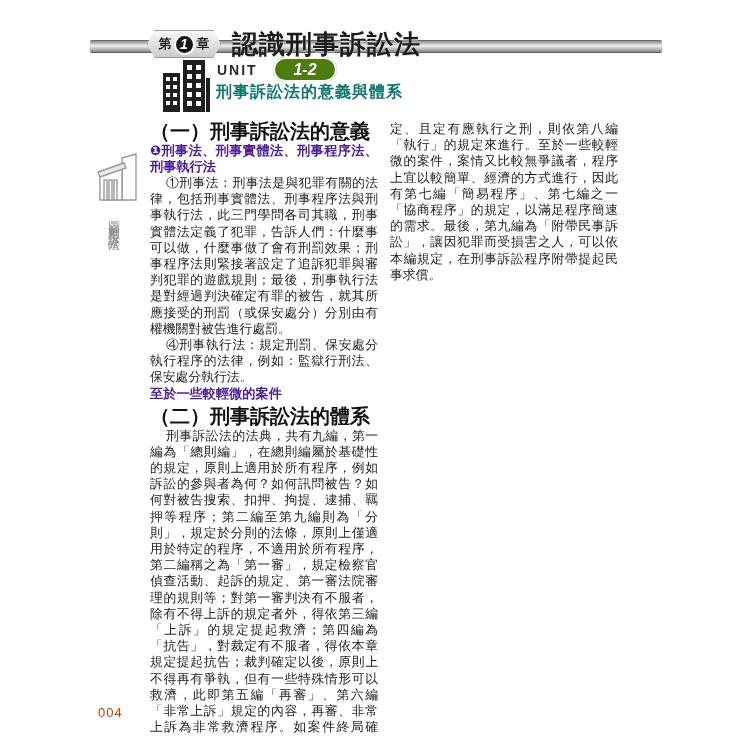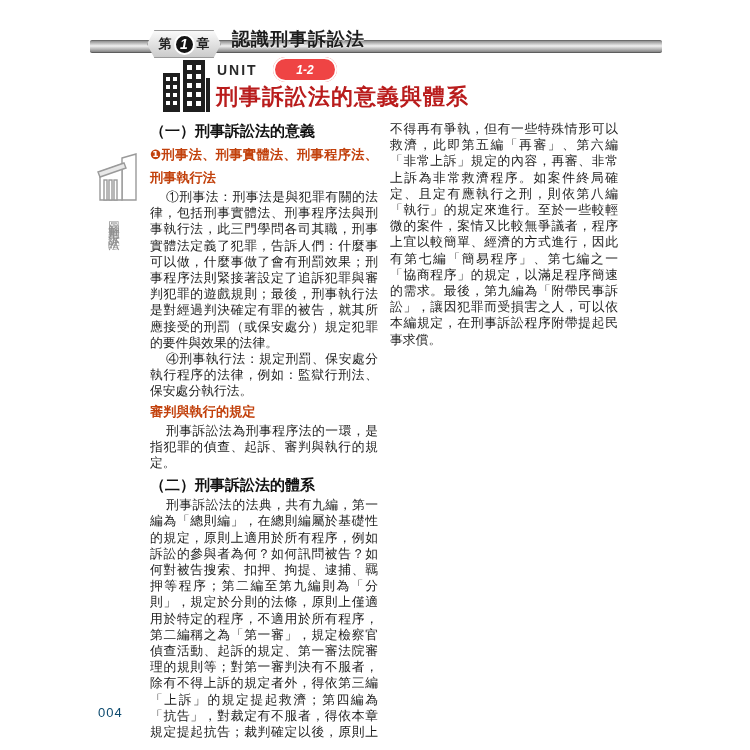--- a/index.html
+++ b/index.html
@@ -25,72 +25,72 @@
     box-shadow:0 0 0 1px #9a9a9a inset;
   }
   .chapter-num{
     display:inline-flex;width:21px;height:21px;border-radius:50%;
     background:#141414;color:#fff;align-items:center;justify-content:center;
     font-size:14px;font-style:italic;border:2px solid #fff;box-sizing:border-box;
   }
   .chapter-title{
     position:absolute;left:232px;top:27px;
     font-family:"Liberation Sans","DejaVu Sans",sans-serif;
-    font-weight:bold;font-size:18px;color:#1c1c1c;letter-spacing:1px;
+    font-weight:bold;font-size:26px;color:#1c1c1c;letter-spacing:1px;
     text-shadow:0 1px 0 #eee;
   }
   
   .unit-icon{position:absolute;left:162px;top:58px;width:48px;height:54px;}
   .unit-word{
     position:absolute;left:217px;top:62px;
     font-family:"Liberation Sans","DejaVu Sans",sans-serif;
     font-weight:bold;font-size:14px;letter-spacing:2px;color:#2a2a2a;
   }
   .unit-pill{
     position:absolute;left:273px;top:57px;width:64px;height:25px;
-    background:#ef4444;border-radius:13px;color:#fff;
+    background:#4d7c0f;border-radius:13px;color:#fff;
     font-family:"Liberation Sans","DejaVu Sans",sans-serif;
-    font-weight:bold;font-style:italic;font-size:12px;
+    font-weight:bold;font-style:italic;font-size:16px;
     display:flex;align-items:center;justify-content:center;
     box-shadow:0 0 0 2px #fff inset;
   }
   .unit-title{
     position:absolute;left:216px;top:82px;
     font-family:"Liberation Sans","DejaVu Sans",sans-serif;
-    font-weight:bold;font-size:22px;color:#b91c1c;letter-spacing:1px;
+    font-weight:bold;font-size:16px;color:#0f766e;letter-spacing:1px;
   }
   
   .side-illustration{position:absolute;left:96px;top:150px;width:44px;height:56px;}
   .side-book-title{
     position:absolute;left:106px;top:212px;height:130px;
     writing-mode:vertical-rl;text-orientation:upright;
     font-family:"Liberation Sans","DejaVu Sans",sans-serif;
     font-size:11.5px;color:#8d8d8d;letter-spacing:3px;
   }
   .page-number{
     position:absolute;left:98px;top:705px;
     font-family:"Liberation Sans","DejaVu Sans",sans-serif;
-    font-size:13px;color:#0c4a6e;letter-spacing:1px;
+    font-size:13px;color:#c2410c;letter-spacing:1px;
   }
   
   .body-columns{
     position:absolute;left:150px;top:121px;width:468px;height:624px;
     column-count:2;column-gap:12px;column-fill:auto;
     font-size:12.8px;line-height:16.2px;text-align:justify;
     color:#1d1d1d;
   }
   .h-section{
     font-family:"Liberation Sans","DejaVu Sans",sans-serif;
-    font-weight:bold;font-size:15px;line-height:20px;margin:0 0 2px 0;
+    font-weight:bold;font-size:20px;line-height:20px;margin:0 0 2px 0;
     color:#111;
   }
   .h-sub{
     font-family:"Liberation Sans","DejaVu Sans",sans-serif;
-    font-weight:bold;font-size:13.2px;line-height:23px;margin:0;
-    color:#c2410c;
+    font-weight:bold;font-size:13.2px;line-height:16px;margin:0;
+    color:#4c1d95;
   }
   .para{margin:0;text-indent:1.25em;}
   .gap-top{margin-top:4px;}
 </style>
 </head>
 <body>
 
 <div class="chapter-bar"></div>
 <div class="chapter-badge">
   <span>第</span>
@@ -136,21 +136,20 @@
     <rect x="8" y="30" width="3" height="20"></rect>
     <rect x="13" y="30" width="3" height="20"></rect>
     <rect x="18" y="30" width="3" height="20"></rect>
   </g>
 </svg>
 <div class="side-book-title">圖解刑事訴訟法</div>
 
 <div class="body-columns">
   <h2 class="h-section">（一）刑事訴訟法的意義</h2>
   <h3 class="h-sub">❶刑事法、刑事實體法、刑事程序法、刑事執行法</h3>
-  <p class="para">①刑事法：刑事法是與犯罪有關的法律，包括刑事實體法、刑事程序法與刑事執行法，此三門學問各司其職，刑事實體法定義了犯罪，告訴人們：什麼事可以做，什麼事做了會有刑罰效果；刑事程序法則緊接著設定了追訴犯罪與審判犯罪的遊戲規則；最後，刑事執行法是對經過判決確定有罪的被告，就其所應接受的刑罰（或保安處分）規定犯罪的要件與效果的法律。</p>
+  <p class="para">①刑事法：刑事法是與犯罪有關的法律，包括刑事實體法、刑事程序法與刑事執行法，此三門學問各司其職，刑事實體法定義了犯罪，告訴人們：什麼事可以做，什麼事做了會有刑罰效果；刑事程序法則緊接著設定了追訴犯罪與審判犯罪的遊戲規則；最後，刑事執行法是對經過判決確定有罪的被告，就其所應接受的刑罰（或保安處分）分別由有權機關對被告進行處罰。</p>
   <p class="para">④刑事執行法：規定刑罰、保安處分執行程序的法律，例如：監獄行刑法、保安處分執行法。</p>
-  <h3 class="h-sub">審判與執行的規定</h3>
-  <p class="para">刑事訴訟法為刑事程序法的一環，是指犯罪的偵查、起訴、審判與執行的規定。</p>
+  <h3 class="h-sub">至於一些較輕微的案件</h3>
   <h2 class="h-section gap-top">（二）刑事訴訟法的體系</h2>
   <p class="para">刑事訴訟法的法典，共有九編，第一編為「總則編」，在總則編屬於基礎性的規定，原則上適用於所有程序，例如訴訟的參與者為何？如何訊問被告？如何對被告搜索、扣押、拘提、逮捕、羈押等程序；第二編至第九編則為「分則」，規定於分則的法條，原則上僅適用於特定的程序，不適用於所有程序，第二編稱之為「第一審」，規定檢察官偵查活動、起訴的規定、第一審法院審理的規則等；對第一審判決有不服者，除有不得上訴的規定者外，得依第三編「上訴」的規定提起救濟；第四編為「抗告」，對裁定有不服者，得依本章規定提起抗告；裁判確定以後，原則上不得再有爭執，但有一些特殊情形可以救濟，此即第五編「再審」、第六編「非常上訴」規定的內容，再審、非常上訴為非常救濟程序。如案件終局確定、且定有應執行之刑，則依第八編「執行」的規定來進行。至於一些較輕微的案件，案情又比較無爭議者，程序上宜以較簡單、經濟的方式進行，因此有第七編「簡易程序」、第七編之一「協商程序」的規定，以滿足程序簡速的需求。最後，第九編為「附帶民事訴訟」，讓因犯罪而受損害之人，可以依本編規定，在刑事訴訟程序附帶提起民事求償。</p>
 </div>
 
 <div class="page-number">004</div>
 
 </body></html>

